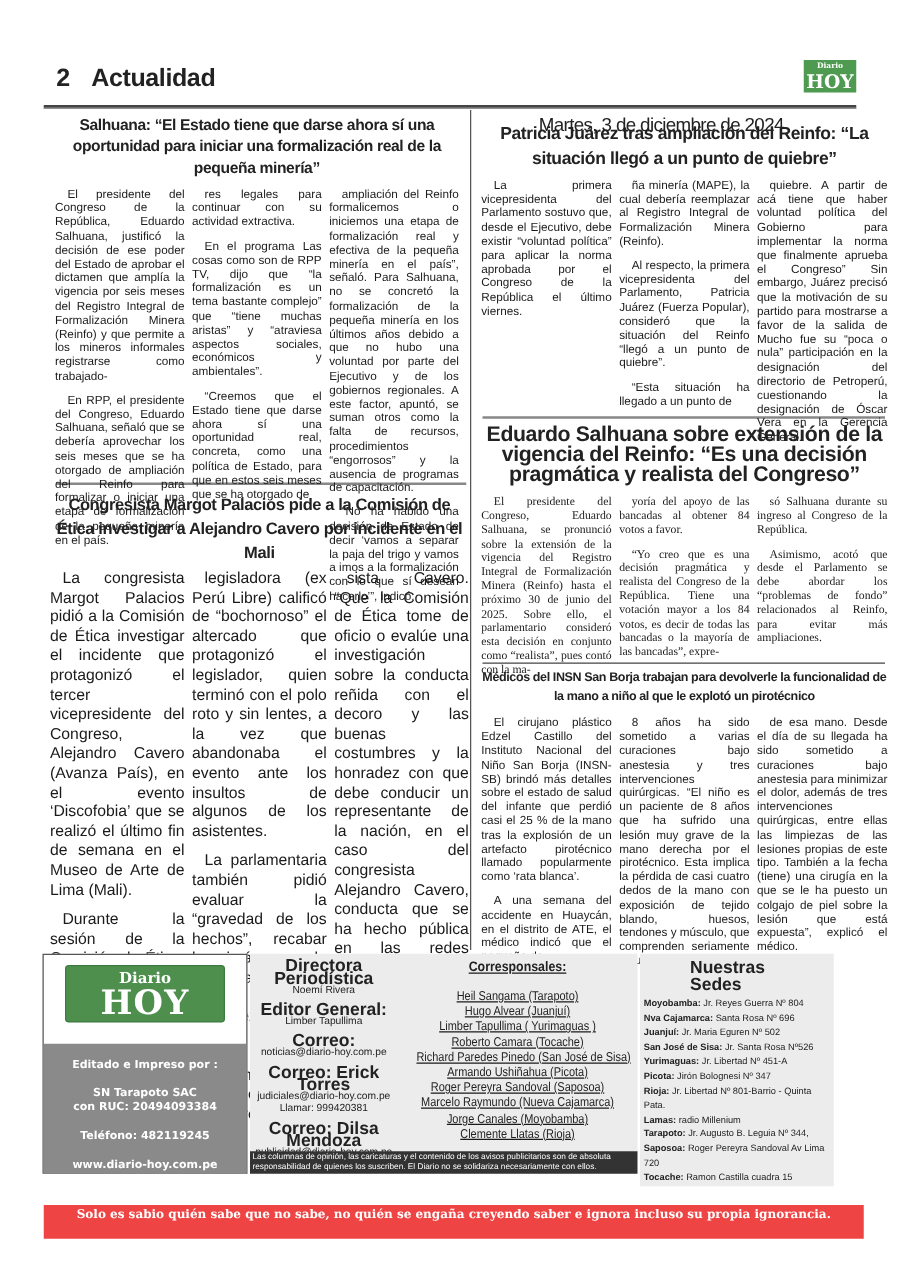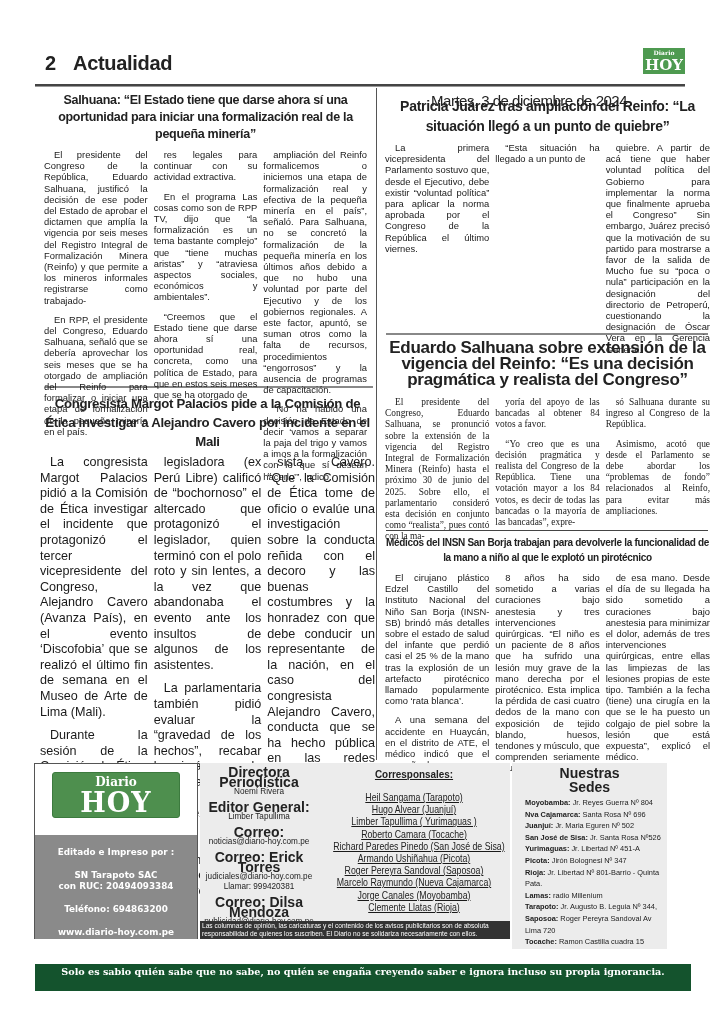--- a/index.html
+++ b/index.html
@@ -62,25 +62,25 @@
   .staff { position: absolute; left: 0; top: 4px; width: 118px; text-align: center; }
   .staff .role { font-size: 14px; font-weight: bold; line-height: 10px; color: #222; }
   .staff .name { font-size: 8.2px; line-height: 10px; color: #222; font-family: "Liberation Sans Narrow", "Liberation Sans", sans-serif; }
   .staff .grp { margin-bottom: 5px; }
   .corr { position: absolute; left: 120px; top: 4px; width: 188px; text-align: center; text-decoration: underline; }
   .corr .title { font-size: 11px; font-weight: bold; line-height: 14px; margin-bottom: 11px; color: #222; transform: scaleX(0.9); }
   .corr .item { font-size: 10.2px; line-height: 12.2px; color: #222; transform: scaleX(0.86); white-space: nowrap; }
   .disclaimer { position: absolute; left: 200px; top: 921px; width: 310px; height: 18px; background: #333; color: #fff; font-size: 6.6px; line-height: 8.4px; padding: 1px 2px; }
 
   .masthead-right { position: absolute; left: 512px; top: 763px; width: 155px; height: 186px; background: #ececec; }
-  .sedes-title { text-align: center; font-size: 14px; font-weight: bold; line-height: 14px; color: #222; padding-top: 3px; margin-bottom: 3px; }
-  .sede { font-size: 7.4px; line-height: 11.6px; color: #222; padding-left: 13px; }
+  .sedes-title { font-size: 14px; font-weight: bold; line-height: 14px; color: #222; padding-top: 3px; margin-bottom: 3px; margin-left: 40px; }
+  .sede { font-size: 7.4px; line-height: 11.6px; color: #222; padding-left: 3px; }
   .sede .city { font-weight: bold; }
 
-  .quote-bar { position: absolute; left: 35px; top: 964px; width: 656px; height: 27px; background: #14532d; color: #fff; text-align: center; font-family: "DejaVu Serif", serif; font-weight: bold; font-size: 9.6px; line-height: 12px; padding-top: 2px; }
+  .quote-bar { position: absolute; left: 35px; top: 964px; width: 656px; height: 27px; background: #ef4444; color: #fff; text-align: center; font-family: "DejaVu Serif", serif; font-weight: bold; font-size: 9.6px; line-height: 12px; padding-top: 2px; }
 </style>
 </head>
 <body>
 
 <div class="page-header">
   <span class="page-num">2</span>
   <span class="section-name">Actualidad</span>
   <span class="date">Martes, 3 de diciembre de 2024</span>
   <div class="logo-small">
     <span class="l1">Diario</span>
@@ -130,20 +130,22 @@
     </div>
 </div>
 
 <div class="article a3">
   <h2 class="headline">Patricia Juárez tras ampliación del Reinfo: “La situación llegó a un punto de quiebre”</h2>
   <div class="cols">
       <div class="col">
         <p>La primera vicepresidenta del Parlamento sostuvo que, desde el Ejecutivo, debe existir “voluntad política” para aplicar la norma aprobada por el Congreso de la República el último viernes.</p>
       </div>
       <div class="col">
+        <p>ña minería (MAPE), la cual debería reemplazar al Registro Integral de Formalización Minera (Reinfo).</p>
+        <p>Al respecto, la primera vicepresidenta del Parlamento, Patricia Juárez (Fuerza Popular), consideró que la situación del Reinfo “llegó a un punto de quiebre”.</p>
         <p>“Esta situación ha llegado a un punto de</p>
       </div>
       <div class="col">
         <p>quiebre. A partir de acá tiene que haber voluntad política del Gobierno para implementar la norma que finalmente aprueba el Congreso” Sin embargo, Juárez precisó que la motivación de su partido para mostrarse a favor de la salida de Mucho fue su “poca o nula” participación en la designación del directorio de Petroperú, cuestionando la designación de Óscar Vera en la Gerencia General.</p>
       </div>
     </div>
 </div>
 
 <div class="article a4">
   <h2 class="headline">Eduardo Salhuana sobre extensión de la vigencia del Reinfo: “Es una decisión pragmática y realista del Congreso”</h2>
@@ -183,21 +185,21 @@
     <span class="l1">Diario</span>
     <span class="l2">HOY</span>
   </div>
   <div class="mh-info">
     <span class="gap"></span>
     <span class="line">Editado e Impreso por :</span>
     <span class="gap"></span>
     <span class="line">SN Tarapoto SAC</span>
     <span class="line">con RUC: 20494093384</span>
     <span class="gap"></span>
-    <span class="line">Teléfono: 694863200</span>
+    <span class="line">Teléfono: 482119245</span>
     <span class="gap"></span>
     <span class="line">www.diario-hoy.com.pe</span>
   </div>
 </div>
 
 <div class="masthead-mid">
   <div class="staff">
       <div class="grp">
         <div class="role">Directora Periodística</div>
         <div class="name">Noemí Rivera</div>

